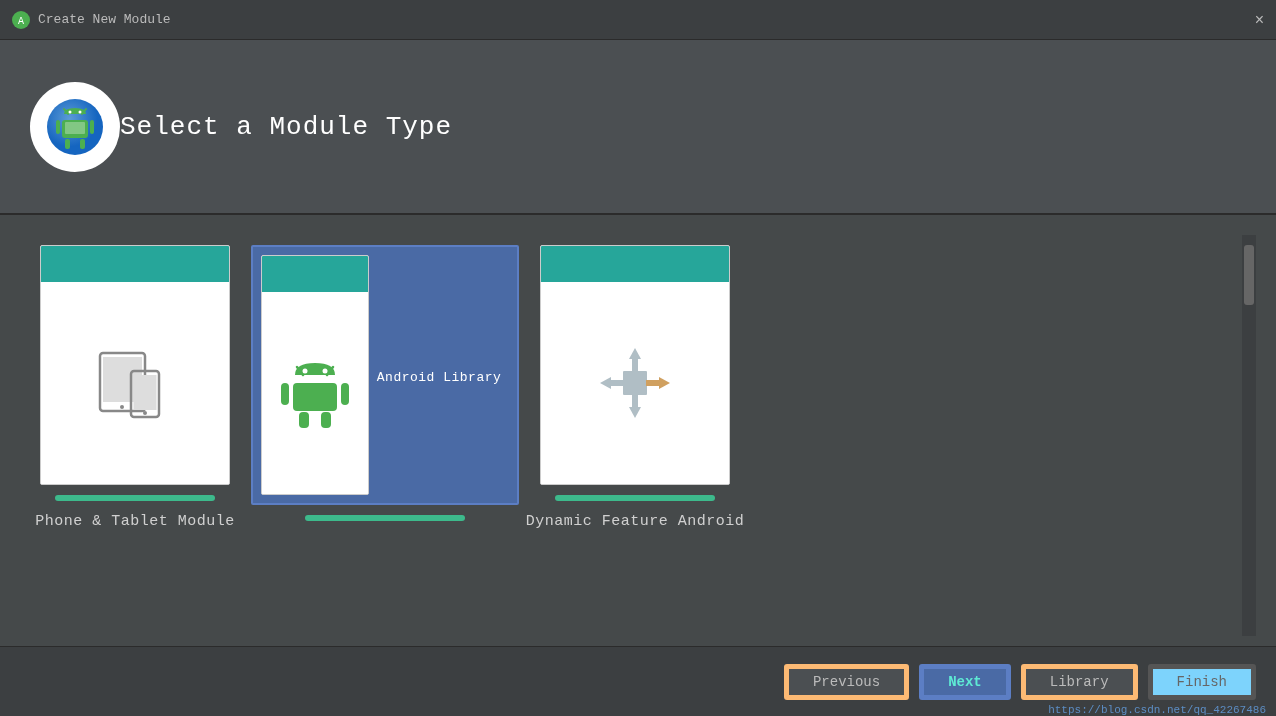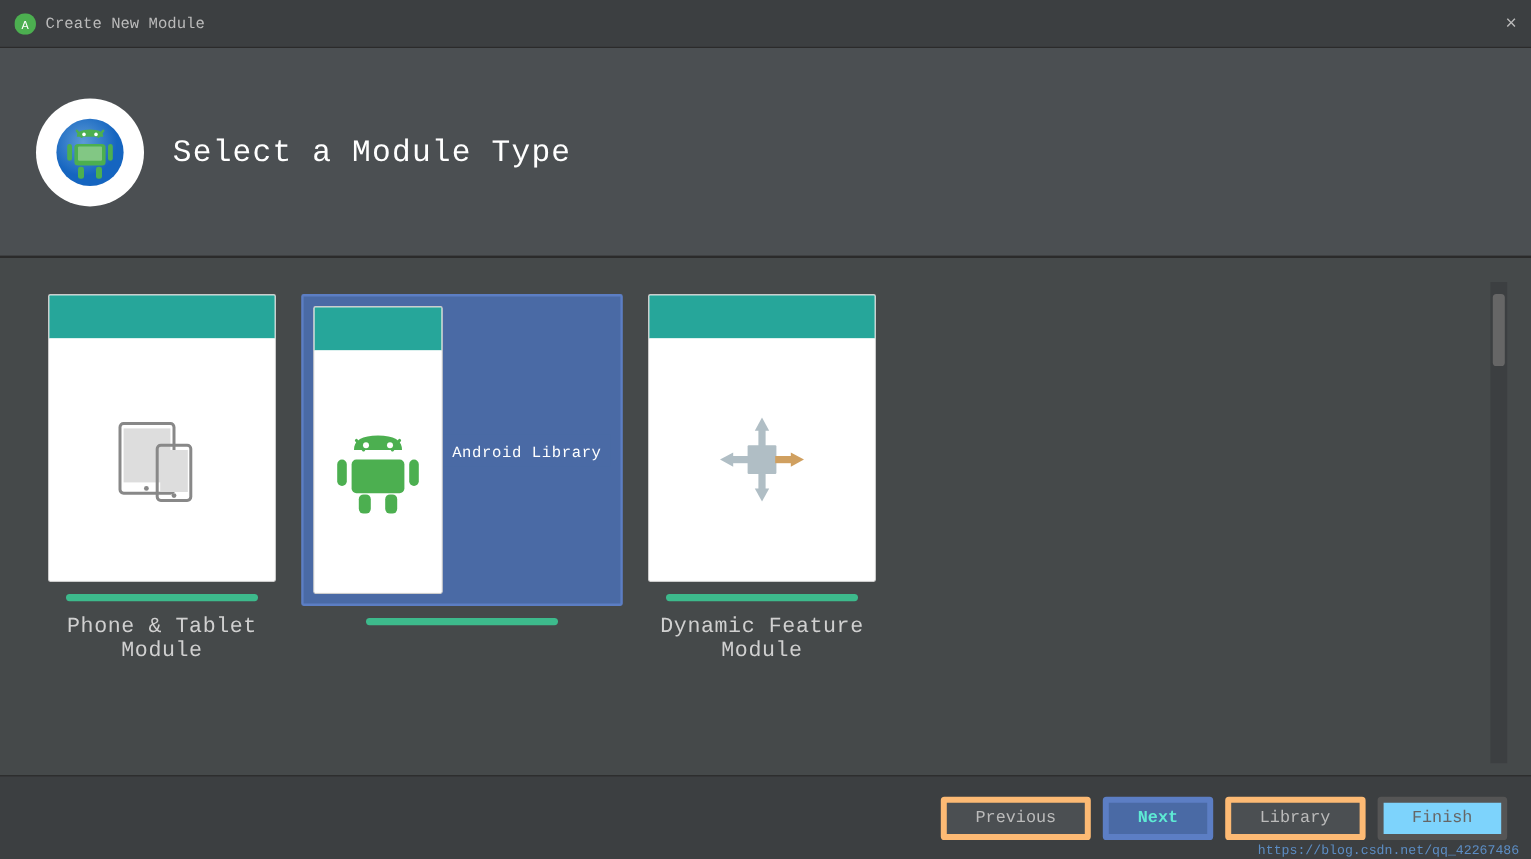--- a/index.html
+++ b/index.html
@@ -44,21 +44,20 @@
       line-height: 1;
     }
 
     
     .header-section {
       background: #4b4f52;
       height: 175px;
       display: flex;
       align-items: center;
       padding: 0 30px;
-      gap: 24px;
       border-bottom: 2px solid #2b2b2b;
     }
     .header-logo {
       width: 90px;
       height: 90px;
       border-radius: 50%;
       background: white;
       display: flex;
       align-items: center;
       justify-content: center;
@@ -134,21 +133,21 @@
     }
     .card-body {
       flex: 1;
       display: flex;
       align-items: center;
       justify-content: center;
       background: white;
     }
     .card-label {
       color: #d0d0d0;
-      font-size: 18px;
+      font-size: 15px;
       margin-top: 12px;
       text-align: center;
       letter-spacing: 0.5px;
     }
 
     
     .card-selected-wrapper {
       border: 2px solid #5c7ec4;
       background: #4a6aa5;
       padding: 8px;
@@ -366,21 +365,21 @@
 
             <polygon points="5,40 16,34 16,46" fill="#b0bec5"></polygon>
             <rect x="15" y="37" width="14" height="6" fill="#b0bec5"></rect>
 
             <polygon points="75,40 64,34 64,46" fill="#d0a060"></polygon>
             <rect x="51" y="37" width="14" height="6" fill="#d0a060"></rect>
           </svg>
         </div>
       </div>
       <div class="card-progress"></div>
-      <div class="card-label">Dynamic Feature Module</div>
+      <div class="card-label">Dynamic Feature Android</div>
     </div>
 
   </div>
 
   <div class="scrollbar">
     <div class="scrollbar-thumb"></div>
   </div>
 </div>
 
 <div class="footer">

